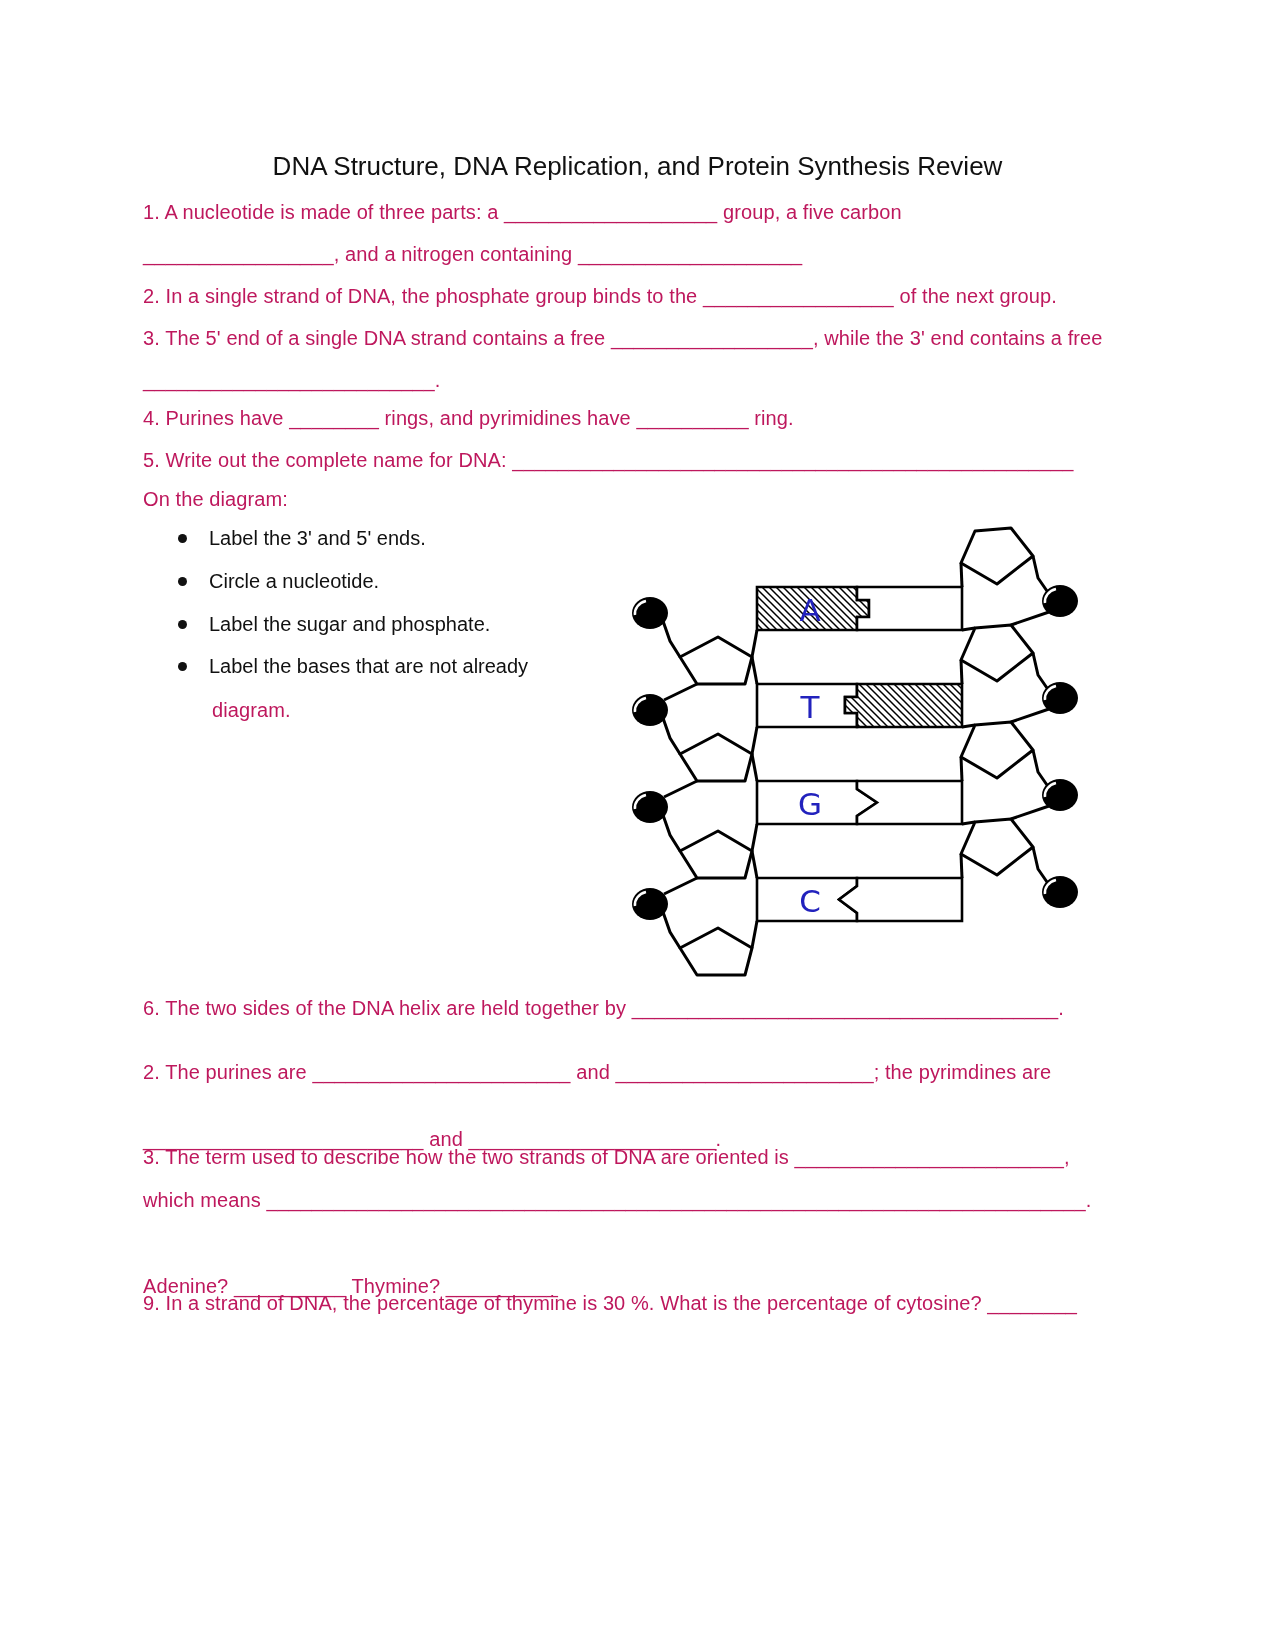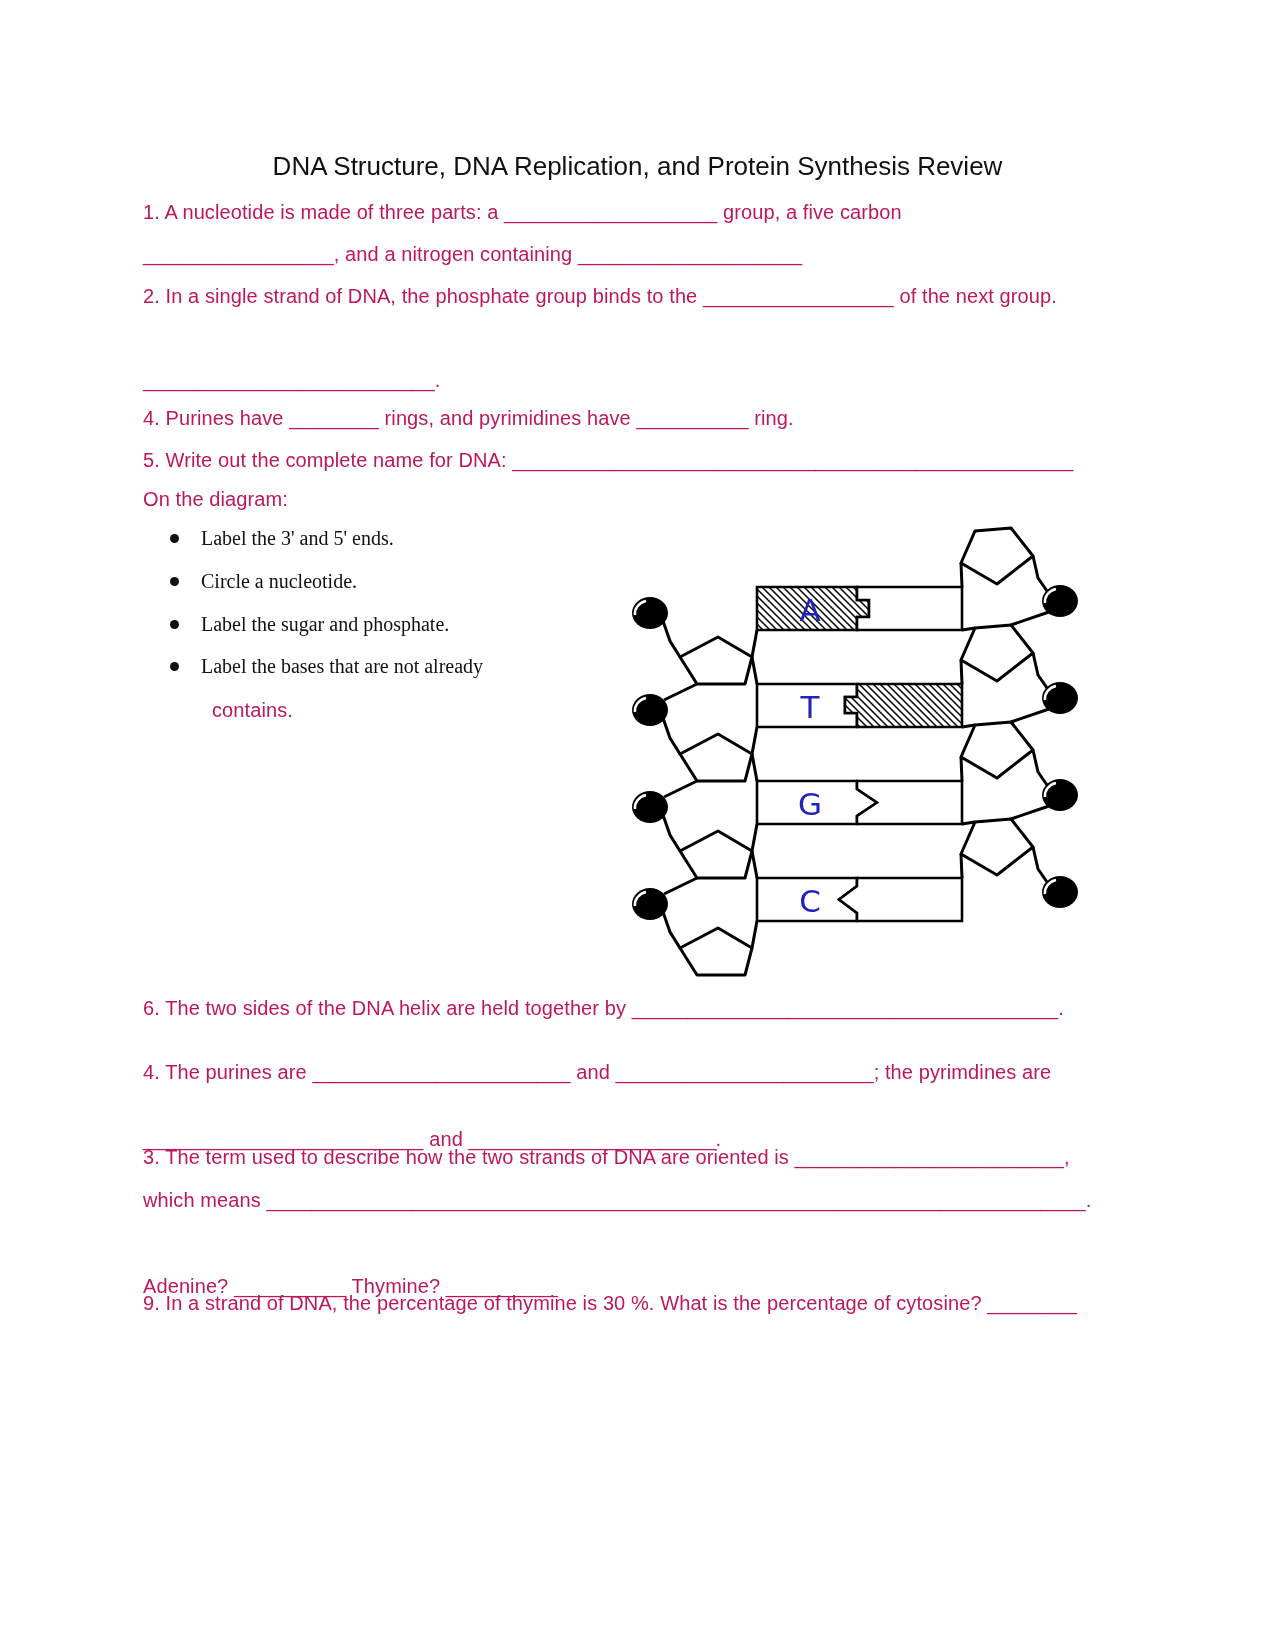--- a/index.html
+++ b/index.html
@@ -22,27 +22,26 @@
   .line{
     position:absolute;
     left:143px;
     font-size:20px;
     color:#be185d;
     white-space:nowrap;
     letter-spacing:0.1px;
   }
   .bullet-row{
     position:absolute;
-    left:170px;
+    left:178px;
     display:flex;
     align-items:center;
     font-size:20px;
     color:#111;
     white-space:nowrap;
-    font-family:Liberation Serif, serif;
   }
   .bullet-row .dot{
     width:9px;height:9px;
     background:#111;
     border-radius:50%;
     margin-right:22px;
     flex:0 0 auto;
   }
   .bullet-cont{left:212px;}
   .diagram-svg{position:absolute;left:620px;top:515px;}
@@ -50,20 +49,21 @@
 </head>
 <body>
 
 <div class="sheet">
 
   <div class="title" style="top:151px">DNA Structure, DNA Replication, and Protein Synthesis Review</div>
 
   <div class="line" style="top:201px">1. A nucleotide is made of three parts: a ___________________ group, a five carbon</div>
   <div class="line" style="top:243px">_________________, and a nitrogen containing ____________________</div>
   <div class="line" style="top:285px">2. In a single strand of DNA, the phosphate group binds to the _________________ of the next group.</div>
+  <div class="line" style="top:327px">3. The 5' end of a single DNA strand contains a free __________________, while the 3' end contains a free</div>
   <div class="line" style="top:369px">__________________________.</div>
   <div class="line" style="top:407px">4. Purines have ________ rings, and pyrimidines have __________ ring.</div>
   <div class="line" style="top:449px">5. Write out the complete name for DNA: __________________________________________________</div>
   <div class="line" style="top:488px">On the diagram:</div>
 
   <div class="bullet-row" style="top:527px">
     <span class="dot"></span>
     <span>Label the 3' and 5' ends.</span>
   </div>
   <div class="bullet-row" style="top:570px">
@@ -71,21 +71,21 @@
     <span>Circle a nucleotide.</span>
   </div>
   <div class="bullet-row" style="top:613px">
     <span class="dot"></span>
     <span>Label the sugar and phosphate.</span>
   </div>
   <div class="bullet-row" style="top:655px">
     <span class="dot"></span>
     <span>Label the bases that are not already</span>
   </div>
-  <div class="line bullet-cont" style="top:699px;left:212px">contains.</div>
+  <div class="line bullet-cont" style="top:699px;left:212px">diagram.</div>
 
   <svg class="diagram-svg" width="470" height="470" viewBox="620 515 470 470" xmlns="http://www.w3.org/2000/svg">
     <defs>
       <pattern id="hatch" width="7" height="7" patternUnits="userSpaceOnUse">
         <rect width="7" height="7" fill="#ffffff"></rect>
         <path d="M-2,5 L2,9 M0,0 L7,7 M5,-2 L9,2" stroke="#000" stroke-width="1.5"></path>
       </pattern>
     </defs>
 
     <g stroke="#000" stroke-width="3" fill="none">
@@ -178,20 +178,20 @@
 
     <g font-family="DejaVu Sans, sans-serif" font-size="31" text-anchor="middle">
       <text x="810" y="621" fill="#2222bd">A</text>
       <text x="810" y="718" fill="#2222bd">T</text>
       <text x="810" y="815" fill="#2222bd">G</text>
       <text x="810" y="912" fill="#2222bd">C</text>
     </g>
   </svg>
 
   <div class="line" style="top:997px">6. The two sides of the DNA helix are held together by ______________________________________.</div>
-  <div class="line" style="top:1061px">4. The purines are _______________________ and _______________________; the pyrimdines are</div>
+  <div class="line" style="top:1061px">2. The purines are _______________________ and _______________________; the pyrimdines are</div>
   <div class="line" style="top:1128px">_________________________ and ______________________.</div>
   <div class="line" style="top:1146px">3. The term used to describe how the two strands of DNA are oriented is ________________________,</div>
   <div class="line" style="top:1189px">which means _________________________________________________________________________.</div>
   <div class="line" style="top:1292px">9. In a strand of DNA, the percentage of thymine is 30 %. What is the percentage of cytosine? ________</div>
   <div class="line" style="top:1275px">Adenine? __________ Thymine? __________</div>
 
 </div>
 
 </body></html>

